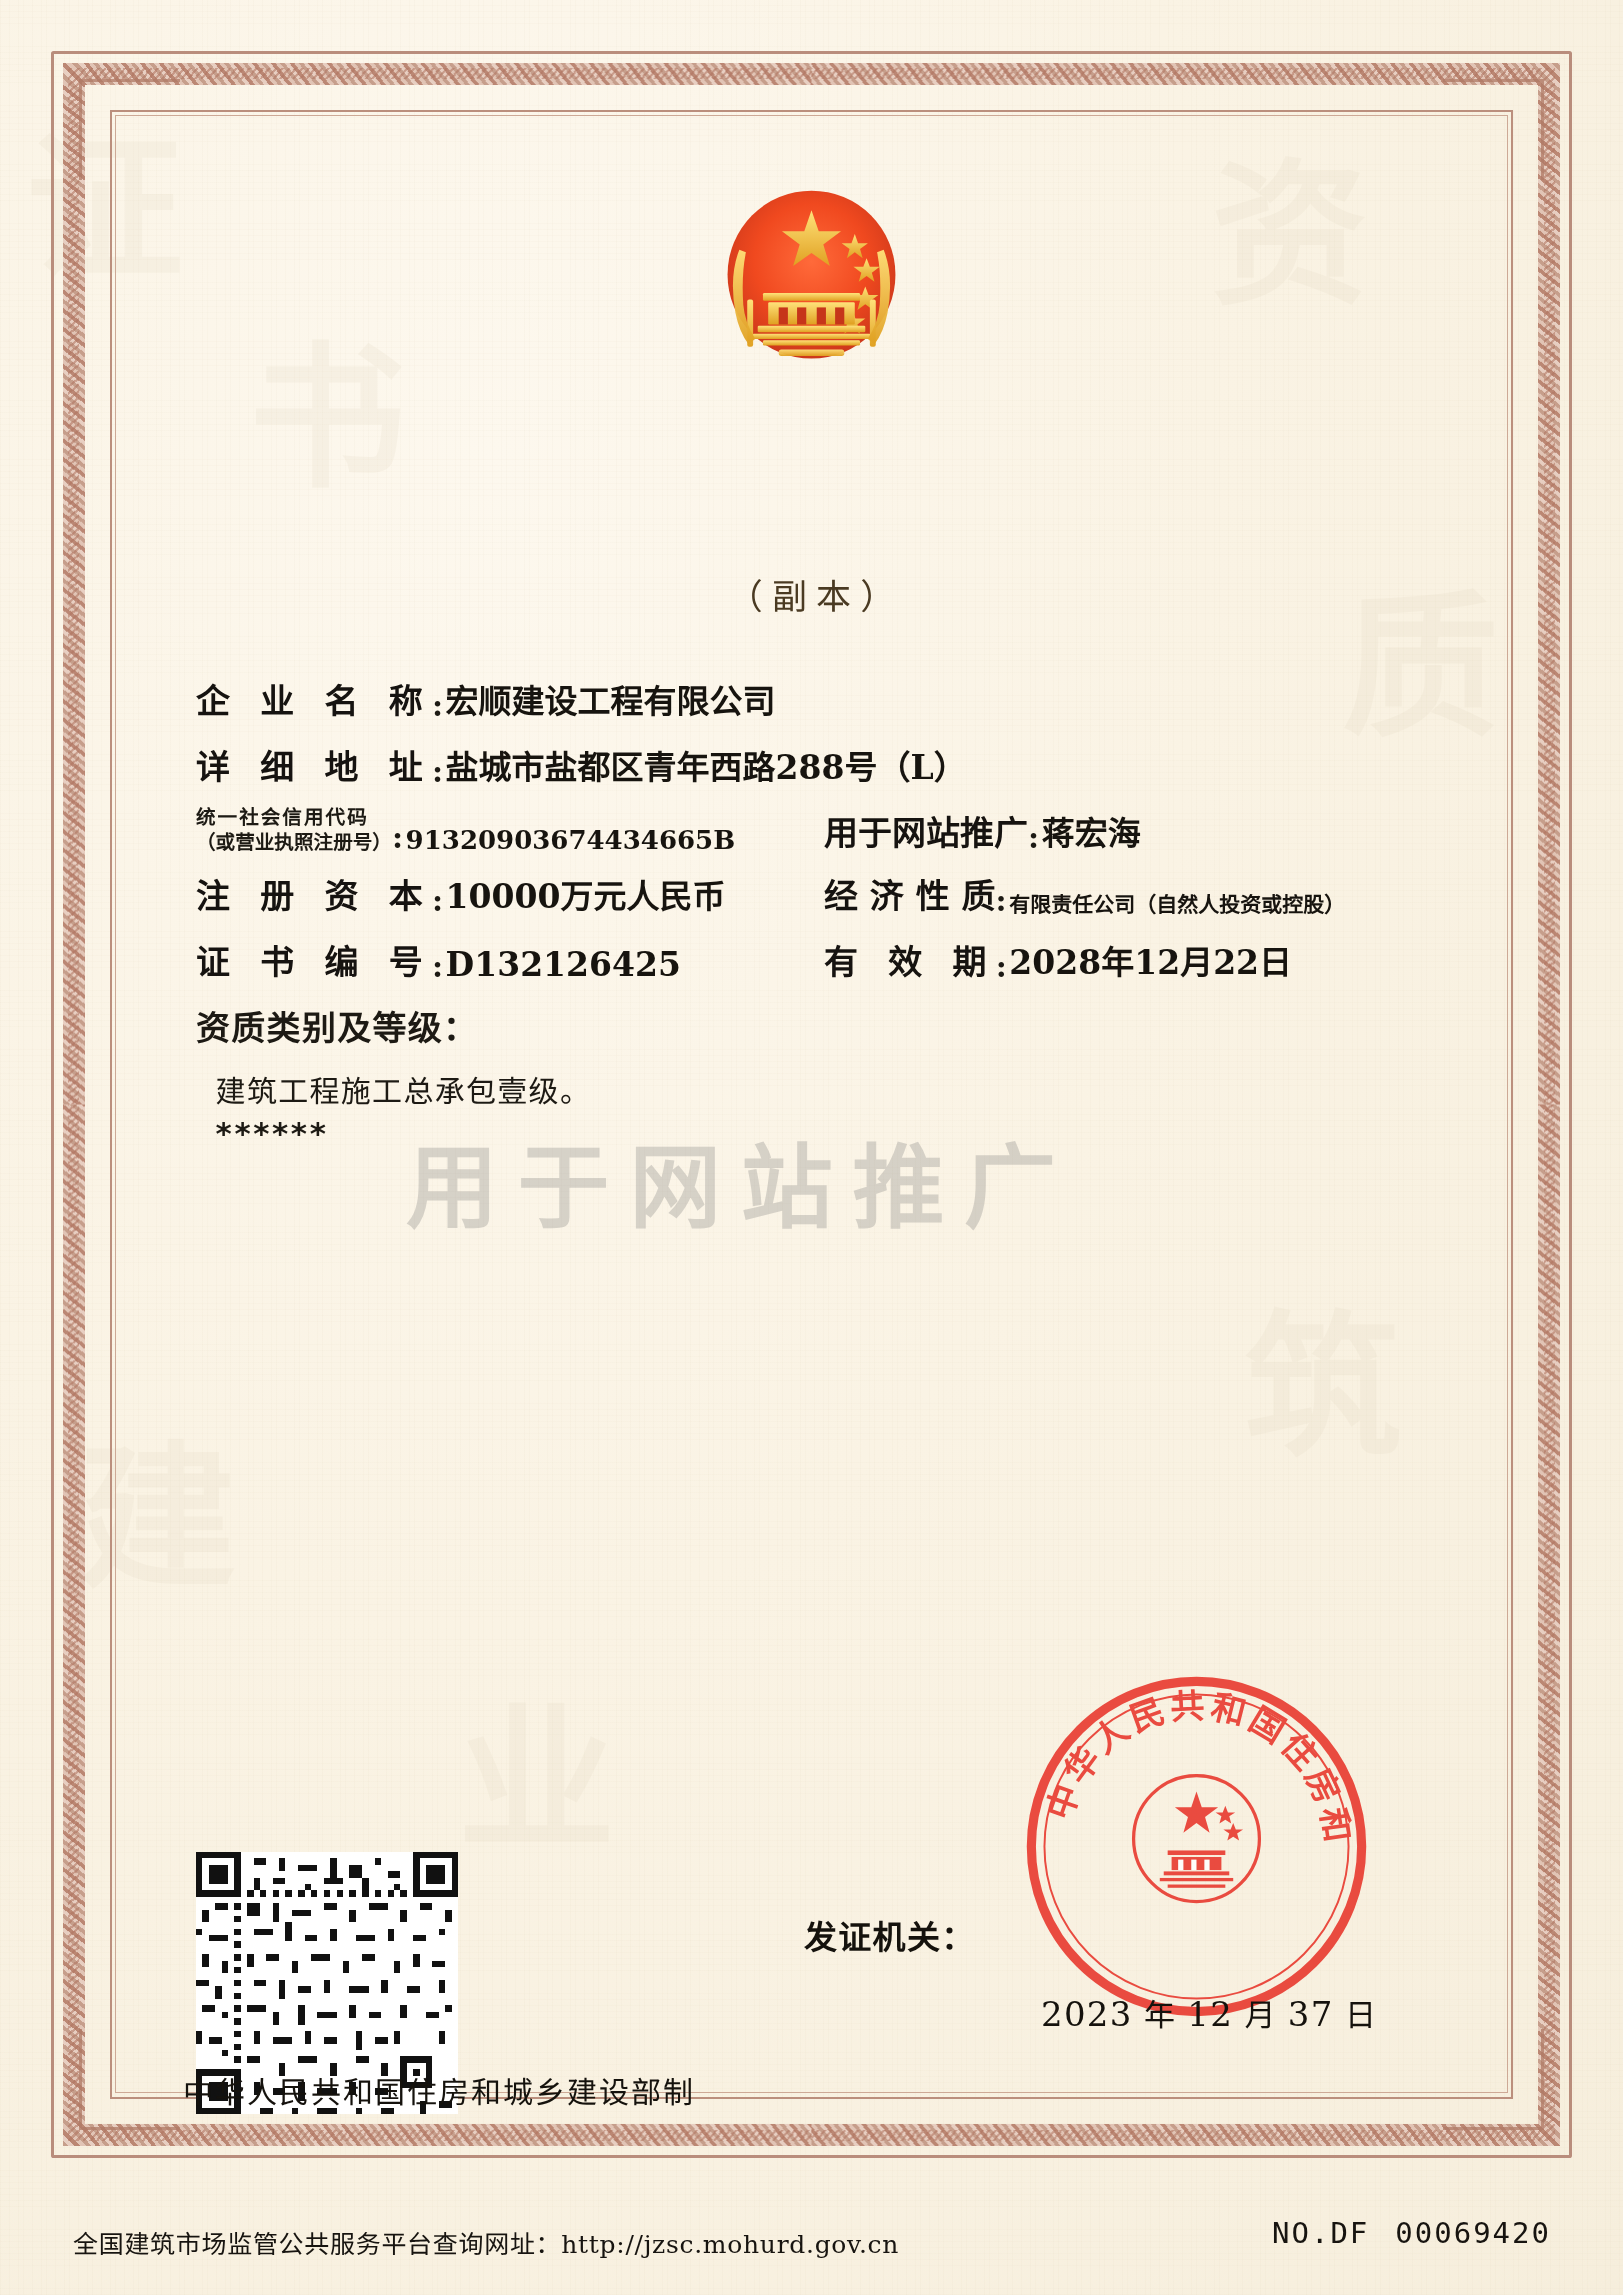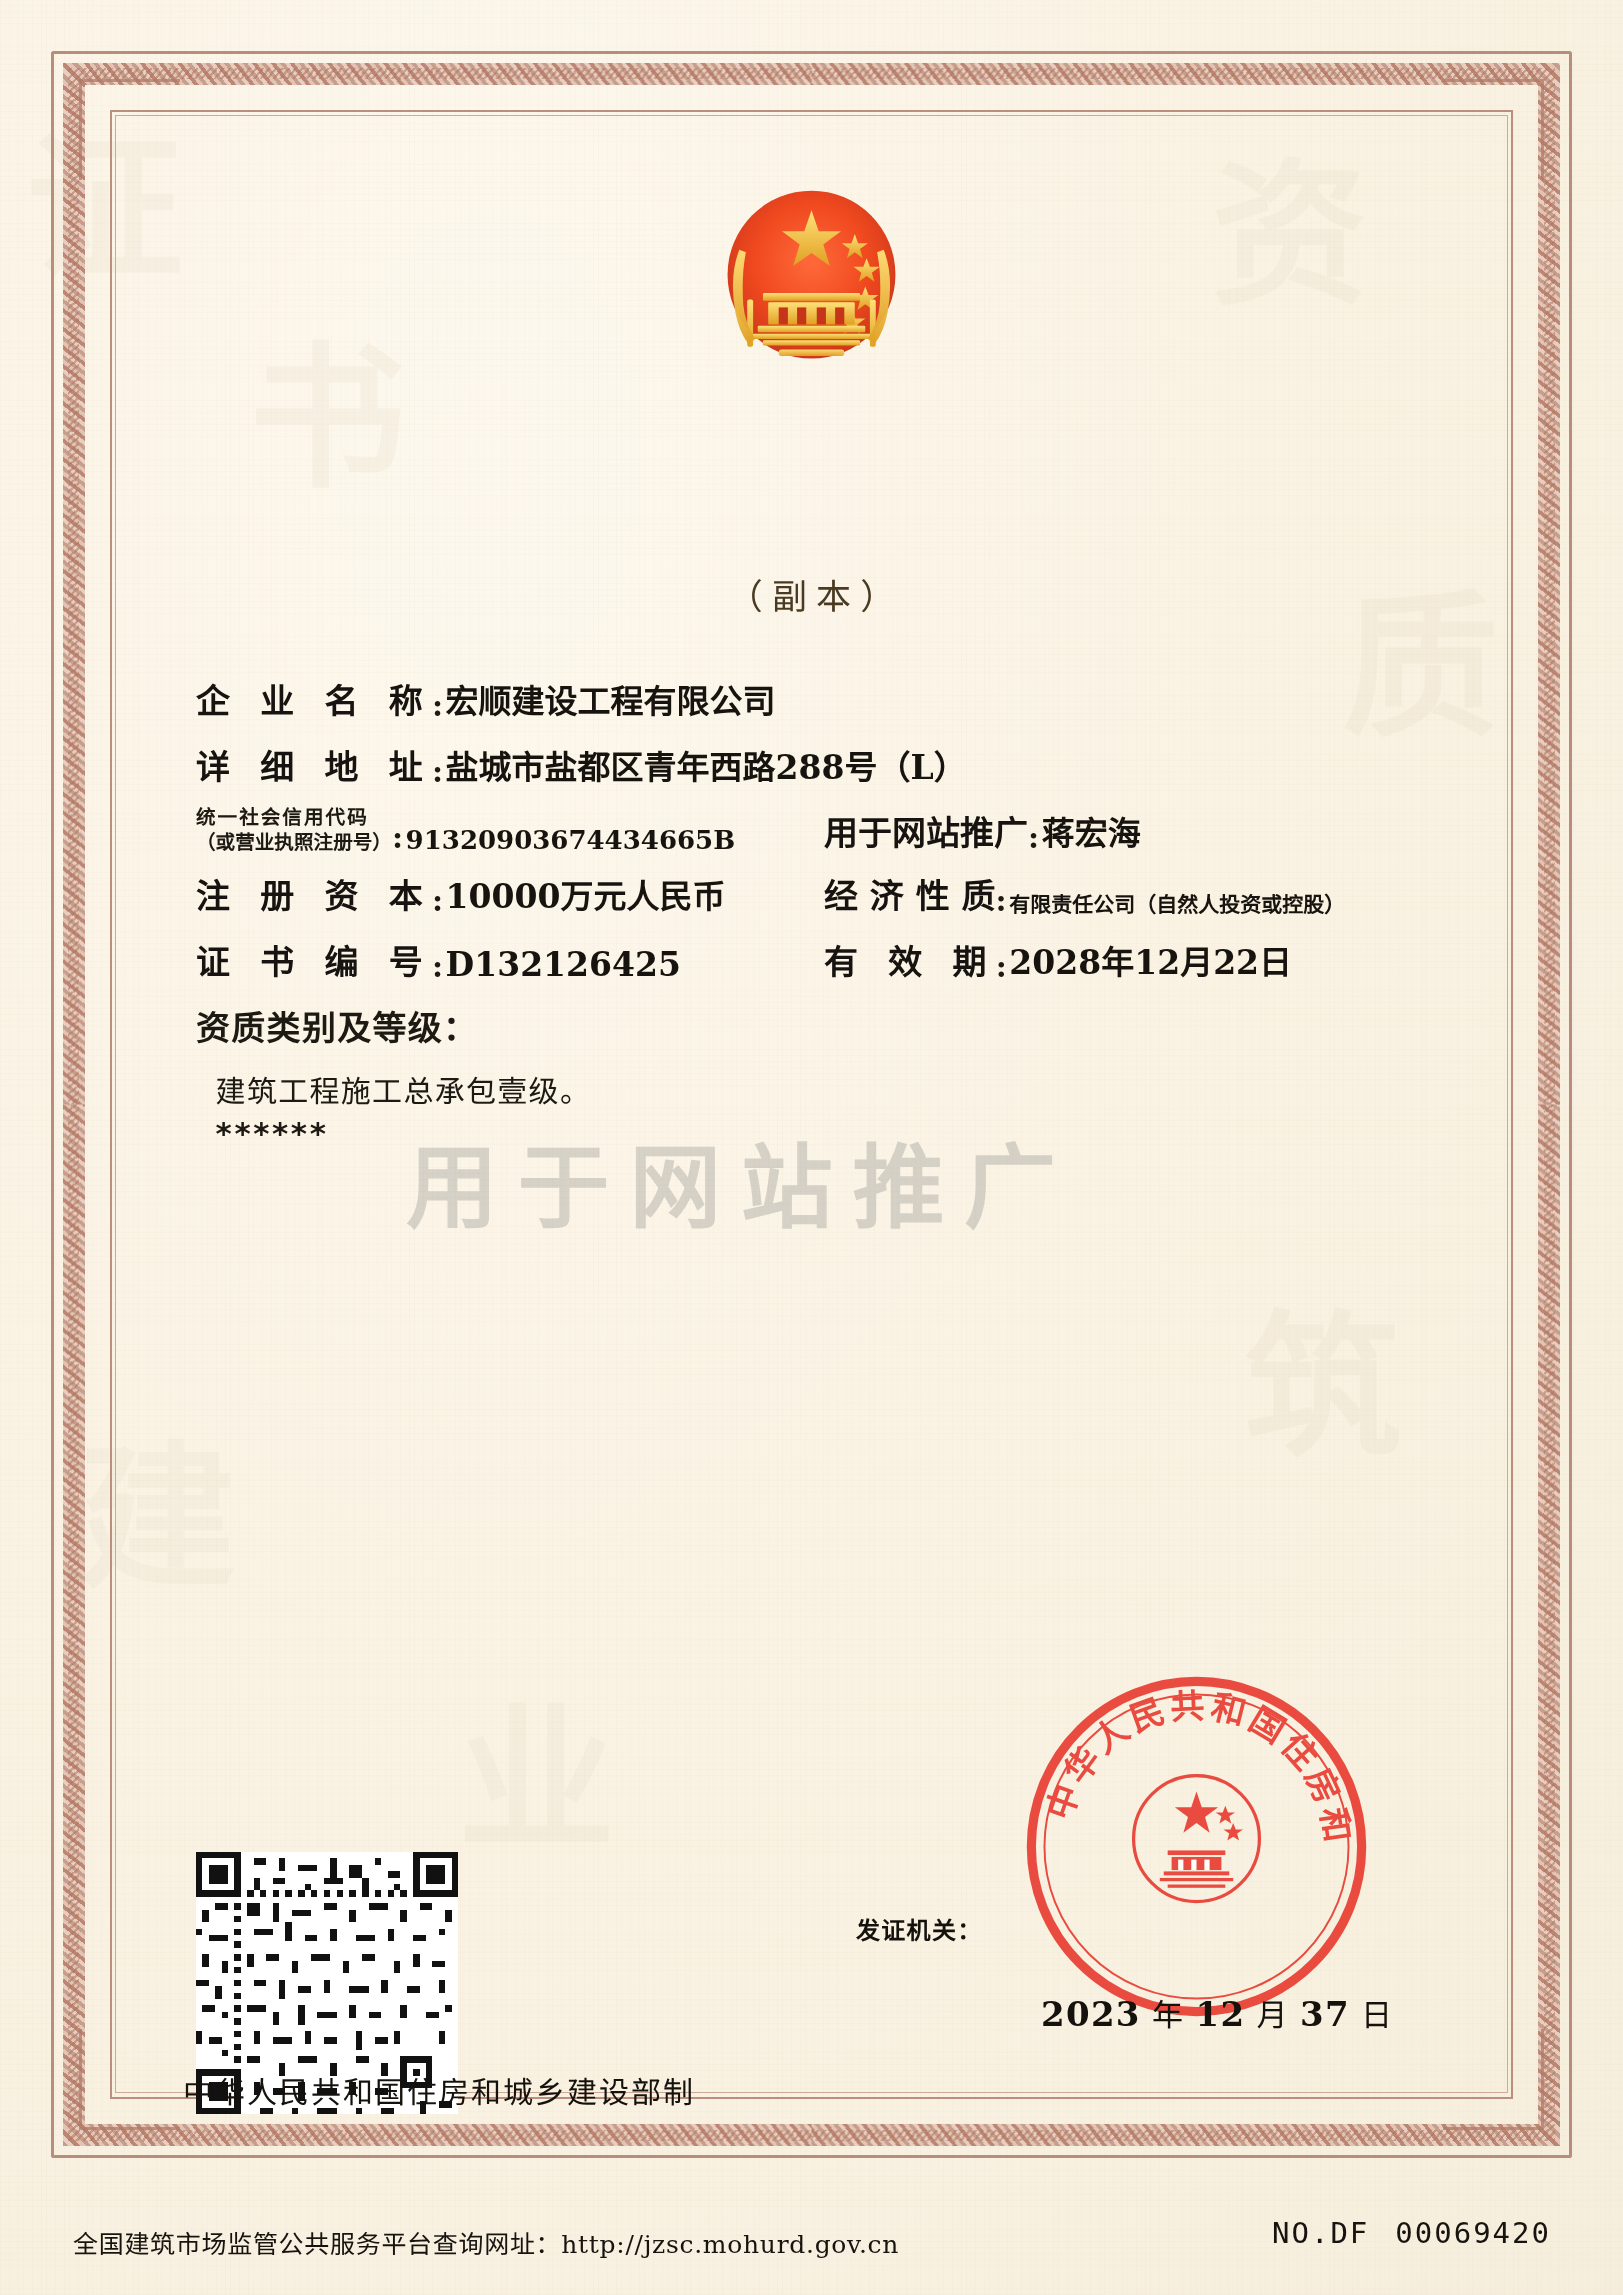--- a/index.html
+++ b/index.html
@@ -269,39 +269,39 @@
     height: 262px;
   }
   .qr canvas, .qr .qr-grid {
     width: 262px; height: 262px;
     display: block;
   }
 
   
   .issuer {
     position: absolute;
-    left: 856px;
+    left: 804px;
     top: 1911px;
     font-family: "DejaVu Serif", serif;
-    font-size: 24px;
+    font-size: 33px;
     font-weight: 700;
     color: #15120d;
     letter-spacing: 1.3px;
   }
   .issue-date {
     position: absolute;
     left: 1041px;
     top: 1990px;
     font-family: "DejaVu Serif", serif;
     font-size: 31px;
     color: #15120d;
     letter-spacing: 1.3px;
     white-space: nowrap;
   }
-  .issue-date .num { font-size: 34px; font-weight: 700; margin-top: 16px; }
+  .issue-date .num { font-size: 34px; font-weight: 400; margin-top: 16px; }
   .made-by {
     position: absolute;
     left: 0; right: 0;
     top: 2068px;
     text-align: left;
     font-family: "DejaVu Serif", serif;
     font-size: 30px;
     letter-spacing: 2px;
     color: #15120d;
   }

